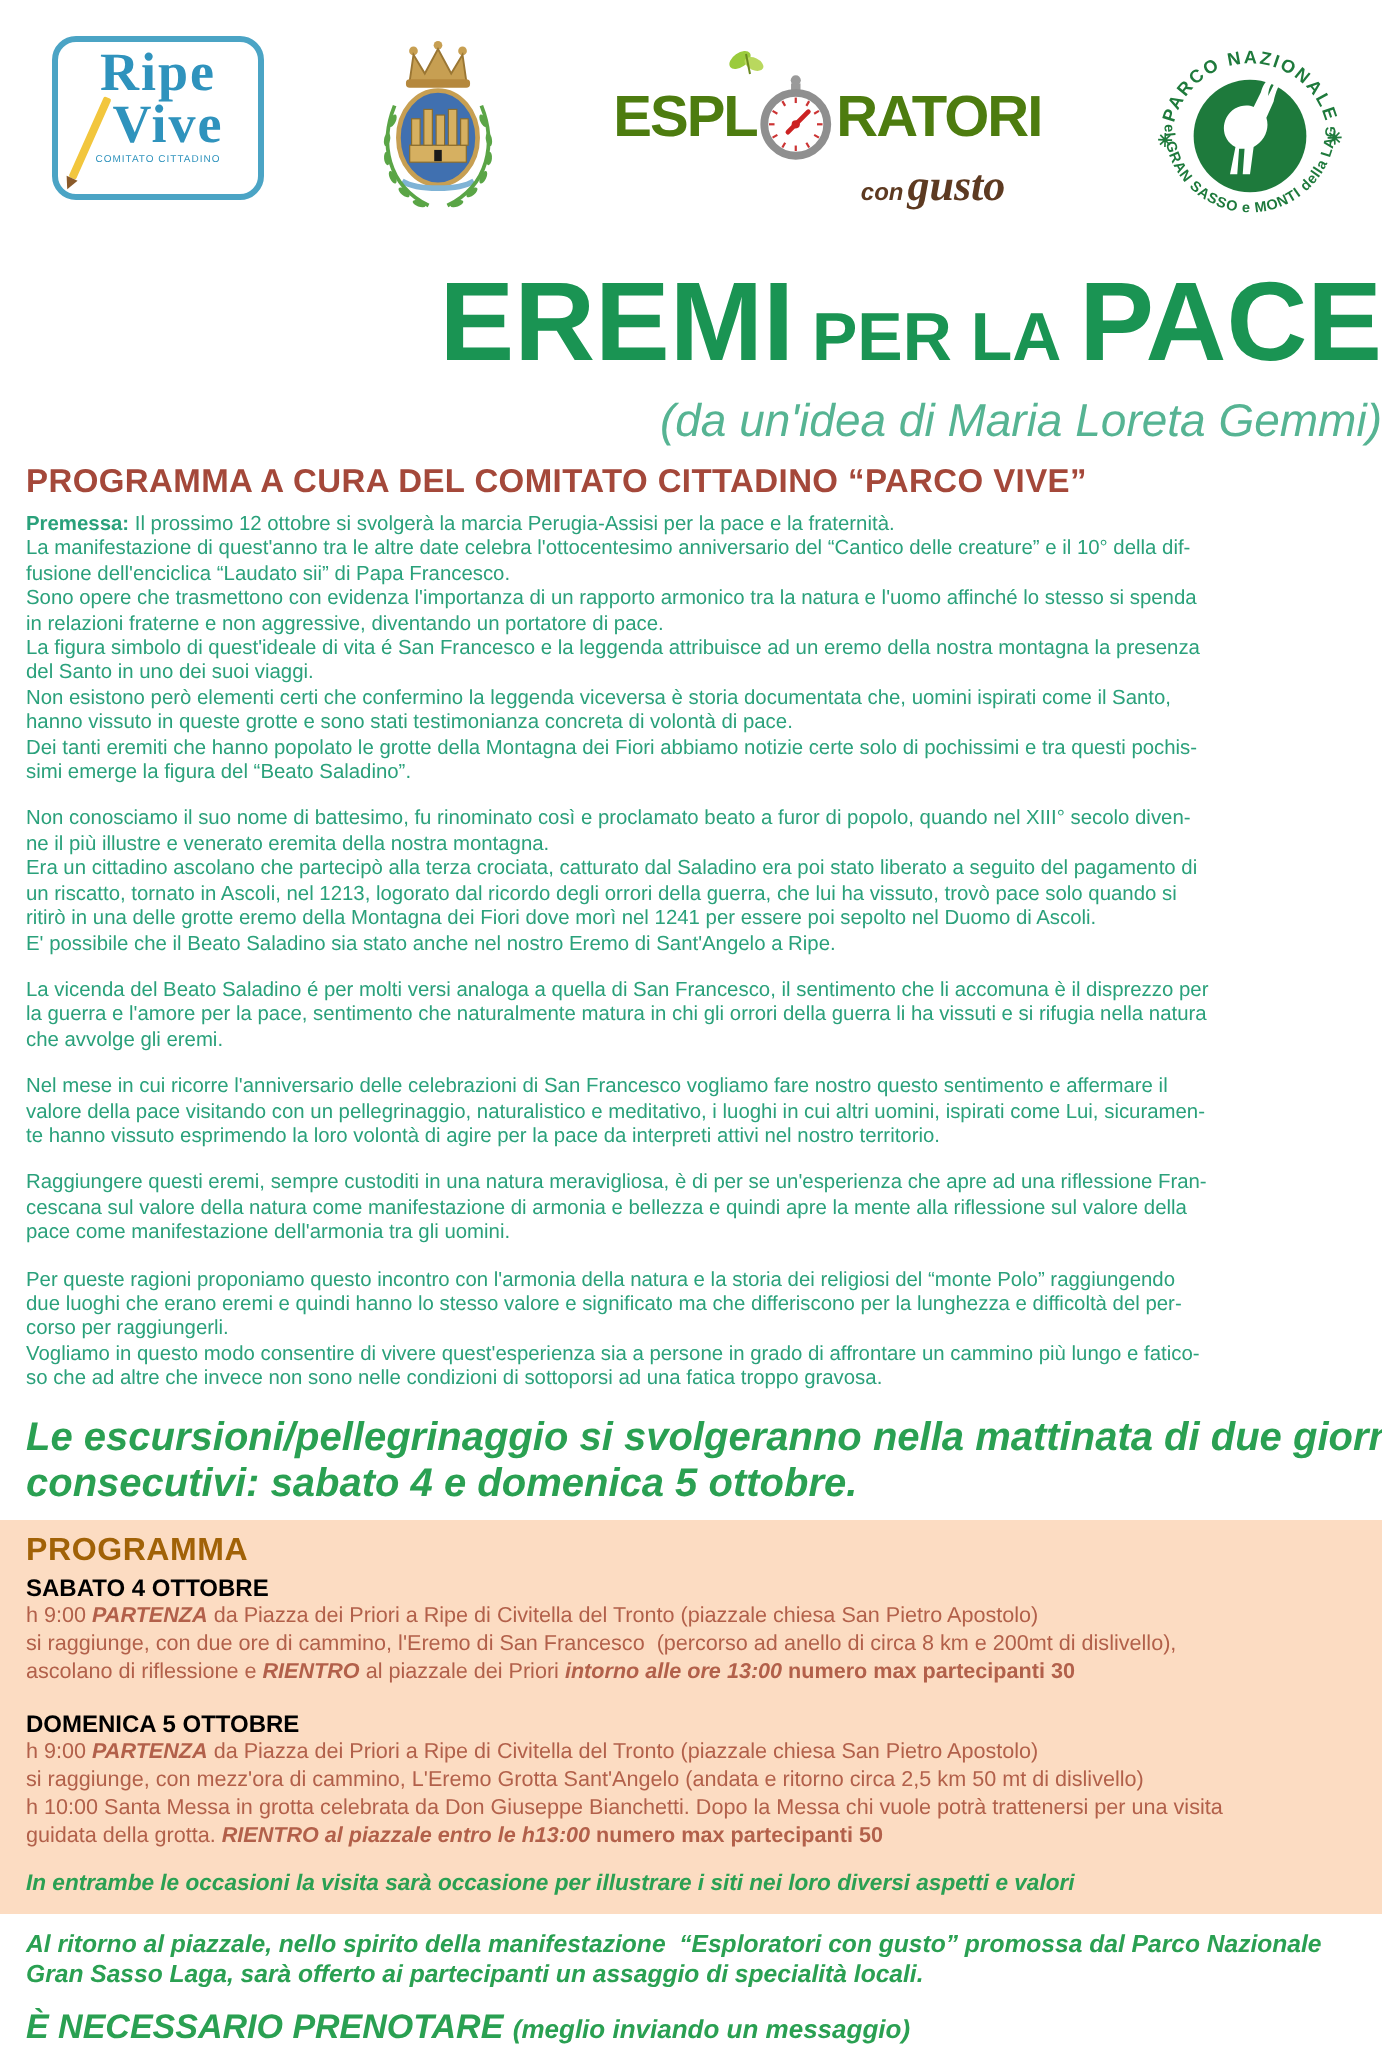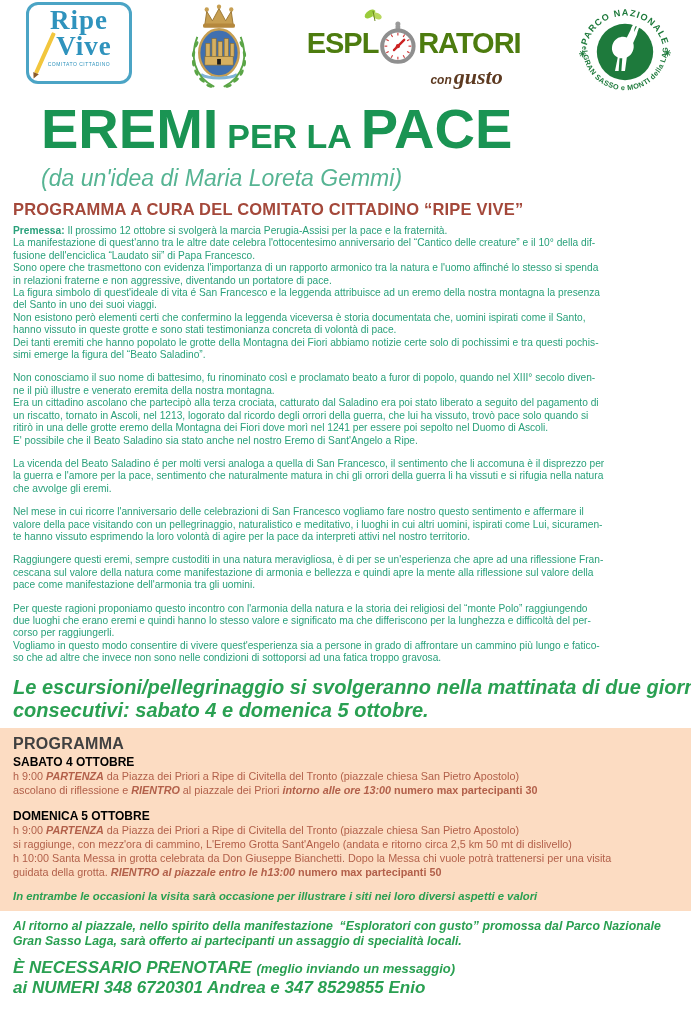--- a/index.html
+++ b/index.html
@@ -1,53 +1,53 @@
 <!DOCTYPE html>
 <html><head>
 <meta charset="utf-8">
 <style>
   html,body{margin:0;padding:0;background:#e8e8e8;}
   .page{
     width:691px;height:1024px;margin:0 auto;background:#ffffff;
     font-family:"Liberation Sans", sans-serif;overflow:hidden;position:relative;
   }
   
-  .logo-row{display:flex;justify-content:space-between;align-items:flex-start;padding:2px 16px 0 26px;height:100px;}
+  .logo-row{display:flex;justify-content:space-between;align-items:flex-start;padding:18px 16px 0 26px;height:100px;}
   .logo-ripevive{width:106px;height:82px;border:3px solid #4ba4c5;border-radius:12px;position:relative;text-align:center;color:#2f93bd;padding-top:2px;box-sizing:border-box;}
   .rv-word{font-family:"Liberation Serif", serif;font-weight:bold;font-size:27px;line-height:26px;letter-spacing:1px;}
   .rv-word.second{margin-left:10px;}
   .rv-caption{font-size:5px;letter-spacing:.5px;color:#2f93bd;margin-top:2px;}
   .rv-pencil{position:absolute;left:14px;top:26px;width:4px;height:44px;background:#f2c63d;transform:rotate(24deg);border-radius:1px;}
   .rv-pencil:after{content:"";position:absolute;bottom:-6px;left:-1px;border-left:3px solid transparent;border-right:3px solid transparent;border-top:6px solid #8a5a2a;}
   .logo-crest{margin-top:0px;}
   .logo-esploratori{position:relative;margin-top:14px;width:214px;}
   .esp-line{display:flex;align-items:center;justify-content:center;color:#4d7c0f;font-weight:bold;font-size:29px;letter-spacing:-1px;}
   .esp-tagline{text-align:right;margin:-6px 18px 0 0;color:#5d3a21;}
   .esp-con{font-size:12px;font-style:italic;font-weight:bold;margin-right:2px;}
   .esp-gusto{font-family:"Liberation Serif", serif;font-style:italic;font-weight:bold;font-size:22px;}
   .esp-butterfly{position:absolute;left:56px;top:-10px;}
   .logo-parco{margin-top:0;}
   
-  .title-block{text-align:left;color:#1a9453;margin-top:0px;padding-left:41px;}
+  .title-block{text-align:right;color:#1a9453;margin-top:16px;padding-left:41px;}
   .main-title{margin:0;font-weight:bold;line-height:54px;}
   .t-big{font-size:56px;letter-spacing:0px;}
   .t-small{font-size:34px;letter-spacing:0px;}
   .subtitle{font-size:23px;font-style:italic;color:#56b493;margin-top:1px;}
   
   .section-heading{margin:8px 13px 0;color:#a4483a;font-size:16.5px;font-weight:bold;letter-spacing:.2px;}
   
   .body-text{margin:6px 13px 0;color:#2aa17b;font-size:10.2px;line-height:12.4px;}
   .body-text p{margin:0 0 11px;white-space:pre;}
   .seg-b{font-weight:bold;}
   .seg-bi{font-weight:bold;font-style:italic;}
   
   .escursioni{margin:2px 13px 0;color:#2aa052;font-size:20px;font-weight:bold;font-style:italic;line-height:23px;white-space:pre;}
   
   .program-box{margin-top:6px;background:#fcdcc2;padding:7px 13px 9px;color:#b2604a;}
-  .prog-title{font-size:16px;font-weight:bold;color:#404040;letter-spacing:.3px;}
+  .prog-title{font-size:16px;font-weight:bold;color:#a16207;letter-spacing:.3px;}
   .day-header{font-size:12px;font-weight:bold;color:#000000;margin-top:2px;}
   .day-header.second{margin-top:12px;}
   .prog-line{font-size:10.8px;line-height:14px;white-space:pre;}
   .prog-note{margin-top:11px;color:#2aa052;font-weight:bold;font-style:italic;font-size:11.3px;}
   
   .ritorno{margin:8px 13px 0;color:#2aa052;font-weight:bold;font-style:italic;font-size:12.3px;line-height:15.5px;white-space:pre;}
   .prenotare{margin:8px 13px 0;color:#2aa052;font-weight:bold;font-style:italic;line-height:19px;}
   .pren-main{font-size:17px;}
   .pren-paren{font-size:13px;}
 </style>
@@ -155,21 +155,21 @@
         </g>
       </svg>
     </div>
   </header>
 
   <div class="title-block">
     <h1 class="main-title"><span class="t-big">EREMI</span> <span class="t-small">PER LA</span> <span class="t-big">PACE</span></h1>
     <div class="subtitle">(da un'idea di Maria Loreta Gemmi)</div>
   </div>
 
-  <h2 class="section-heading">PROGRAMMA A CURA DEL COMITATO CITTADINO “RIPE VIVE”</h2>
+  <h2 class="section-heading">PROGRAMMA A CURA DEL COMITATO CITTADINO “PARCO VIVE”</h2>
 
   <div class="body-text">
     <p><span class="seg-b">Premessa:</span><span> Il prossimo 12 ottobre si svolgerà la marcia Perugia-Assisi per la pace e la fraternità.
 La manifestazione di quest'anno tra le altre date celebra l'ottocentesimo anniversario del “Cantico delle creature” e il 10° della dif-
 fusione dell'enciclica “Laudato sii” di Papa Francesco.
 Sono opere che trasmettono con evidenza l'importanza di un rapporto armonico tra la natura e l'uomo affinché lo stesso si spenda
 in relazioni fraterne e non aggressive, diventando un portatore di pace.
 La figura simbolo di quest'ideale di vita é San Francesco e la leggenda attribuisce ad un eremo della nostra montagna la presenza
 del Santo in uno dei suoi viaggi.
 Non esistono però elementi certi che confermino la leggenda viceversa è storia documentata che, uomini ispirati come il Santo,
@@ -199,20 +199,21 @@
   </div>
 
   <div class="escursioni">Le escursioni/pellegrinaggio si svolgeranno nella mattinata di due giorni
 consecutivi: sabato 4 e domenica 5 ottobre.</div>
 
   <section class="program-box">
     <div class="prog-title">PROGRAMMA</div>
 
     <div class="day-header">SABATO 4 OTTOBRE</div>
     <div class="prog-line"><span>h 9:00 </span><span class="seg-bi">PARTENZA</span><span> da Piazza dei Priori a Ripe di Civitella del Tronto (piazzale chiesa San Pietro Apostolo)</span></div>
+    <div class="prog-line"><span>si raggiunge, con due ore di cammino, l'Eremo di San Francesco  (percorso ad anello di circa 8 km e 200mt di dislivello),</span></div>
     <div class="prog-line"><span>ascolano di riflessione e </span><span class="seg-bi">RIENTRO</span><span> al piazzale dei Priori </span><span class="seg-bi">intorno alle ore 13:00</span><span class="seg-b"> numero max partecipanti 30</span></div>
 
     <div class="day-header second">DOMENICA 5 OTTOBRE</div>
     <div class="prog-line"><span>h 9:00 </span><span class="seg-bi">PARTENZA</span><span> da Piazza dei Priori a Ripe di Civitella del Tronto (piazzale chiesa San Pietro Apostolo)</span></div>
     <div class="prog-line"><span>si raggiunge, con mezz'ora di cammino, L'Eremo Grotta Sant'Angelo (andata e ritorno circa 2,5 km 50 mt di dislivello)</span></div>
     <div class="prog-line"><span>h 10:00 Santa Messa in grotta celebrata da Don Giuseppe Bianchetti. Dopo la Messa chi vuole potrà trattenersi per una visita</span></div>
     <div class="prog-line"><span>guidata della grotta. </span><span class="seg-bi">RIENTRO al piazzale entro le h13:00</span><span class="seg-b"> numero max partecipanti 50</span></div>
 
     <div class="prog-note">In entrambe le occasioni la visita sarà occasione per illustrare i siti nei loro diversi aspetti e valori</div>
   </section>

